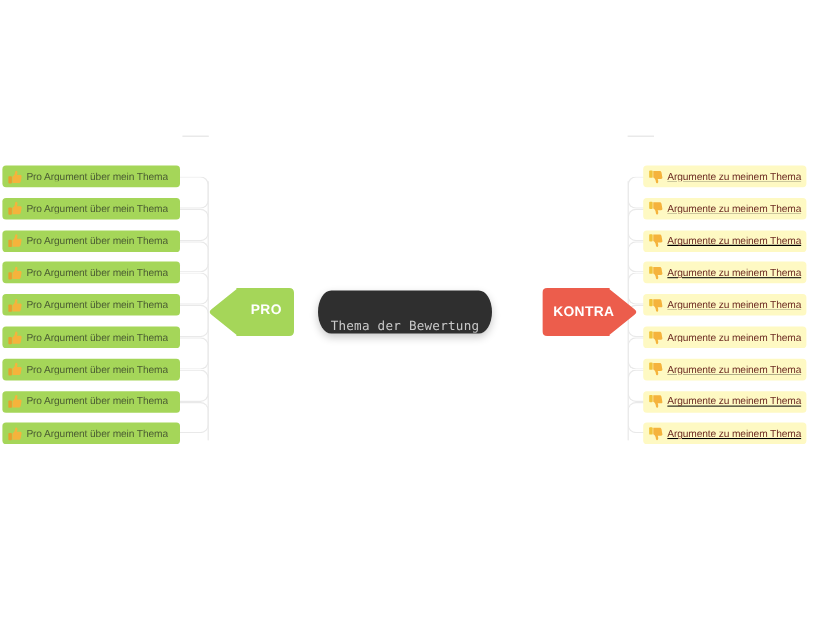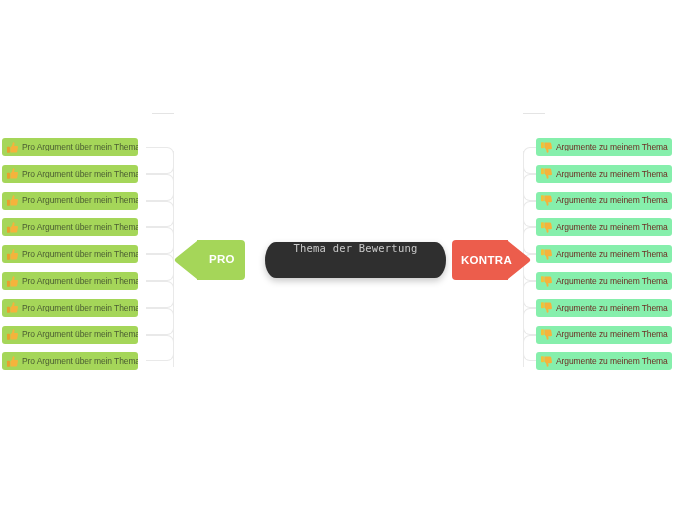--- a/index.html
+++ b/index.html
@@ -93,43 +93,44 @@
   }
   .leaf .leaf-text {
     font-size: 8.5px;
     letter-spacing: -0.1px;
     line-height: 1;
     overflow: hidden;
   }
 
   .leaf.pro {
     left: 2px;
-    width: 136px;
+    width: 148px;
     background: #a5d659;
   }
   .leaf.pro .leaf-text { color: #4b5d33; }
 
   .leaf.kontra {
     left: 536px;
     width: 136px;
-    background: #86efac;
+    background: #fef9c3;
+    text-decoration: underline;
   }
   .leaf.kontra .leaf-text { color: #6d2c23; }
 
   
   #center-node {
     position: absolute;
     left: 265px;
     top: 242px;
-    width: 181px;
+    width: 145px;
     height: 36px;
     background: #2f2f2f;
     border-radius: 16px / 26px;
     display: flex;
-    align-items: flex-start;
+    align-items: flex-end;
     justify-content: center;
     box-shadow: 0 3px 7px rgba(0,0,0,0.22);
   }
   #center-node .center-label {
     color: #c9c9c9;
     font-family: "DejaVu Sans Mono", "Liberation Mono", monospace;
     font-size: 10.5px;
     letter-spacing: 0.2px;
     white-space: nowrap;
   }

